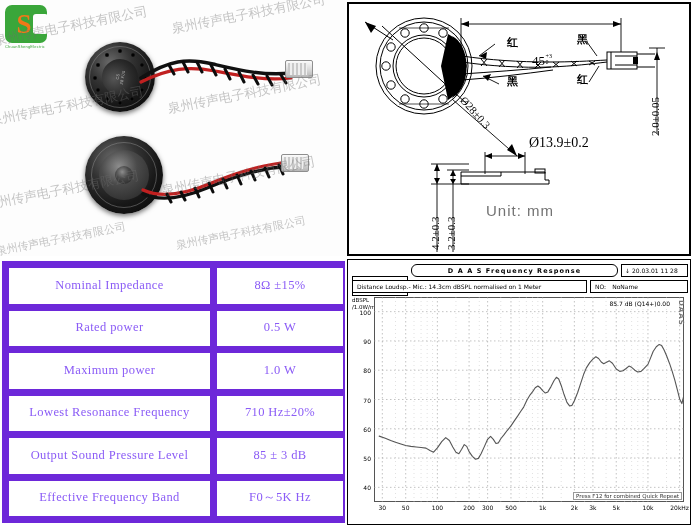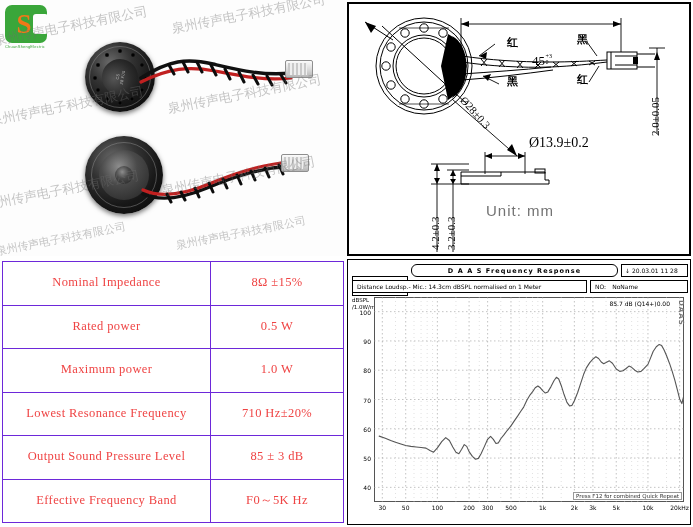--- a/index.html
+++ b/index.html
@@ -104,23 +104,23 @@
          text-align: left; margin-left: .5px; position: relative; top: 0px; }
   .tol i { display: block; font-style: normal; }
 
   
   table.spec {
     position: absolute; left: 2px; top: 3px;
     width: 341px; height: 262px;
     border-collapse: collapse; table-layout: fixed;
   }
   table.spec td {
-    border: 1px solid #6d28d9; text-align: center; vertical-align: middle;
+    border: 7px solid #6d28d9; text-align: center; vertical-align: middle;
     font-family: "Liberation Serif", serif; font-size: 12.5px;
-    color: #ef4444; padding: 2px 11px; line-height: 1.25;
+    color: #8b5cf6; padding: 2px 11px; line-height: 1.25;
   }
   table.spec td.k { width: 208px; letter-spacing: .4px; }
   table.spec td.v { width: 133px; letter-spacing: .4px; }
 
   
   .daas { position: absolute; left: 0; top: 0; width: 344px; height: 266px; background: #fff; }
   .hbox {
     position: absolute; border: 1px solid #000; background: #fff;
     font-family: "DejaVu Sans", sans-serif; font-size: 6.5px; color: #000;
     display: flex; align-items: center; overflow: hidden; white-space: nowrap;

